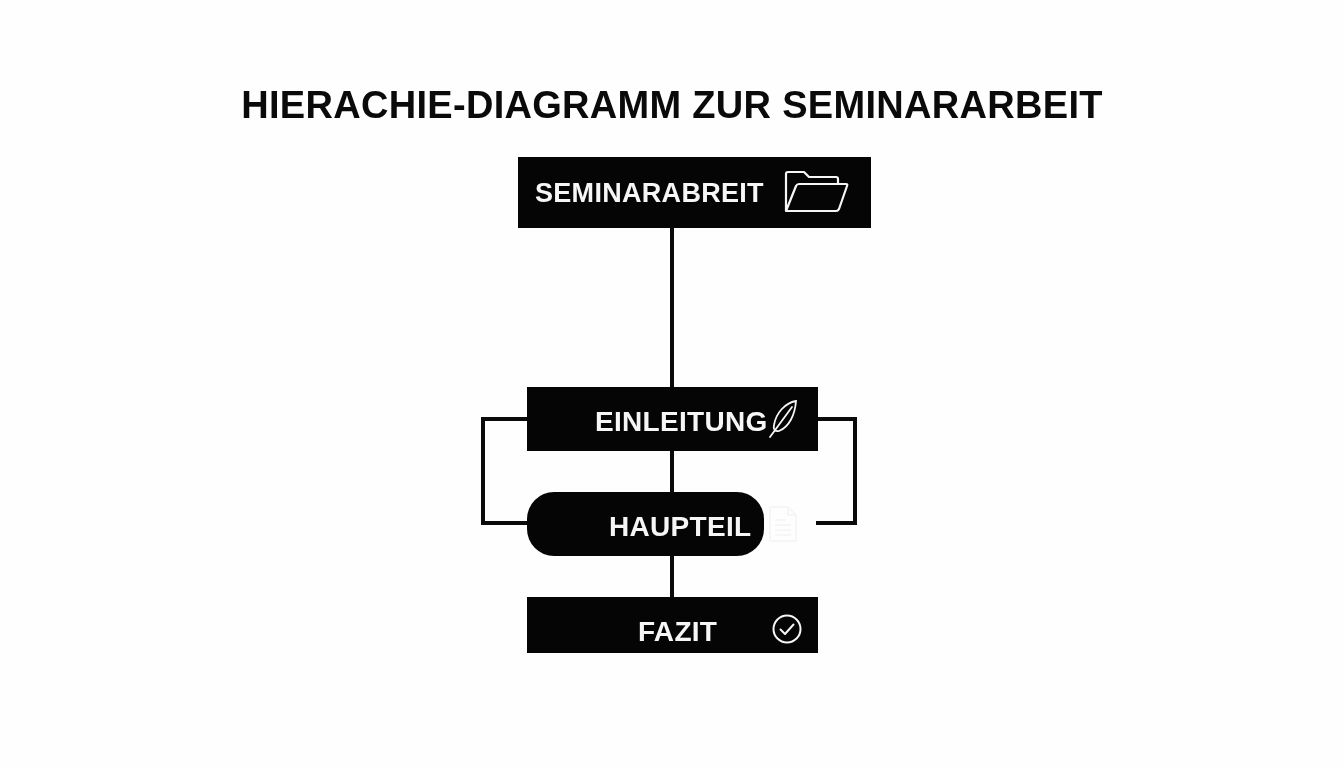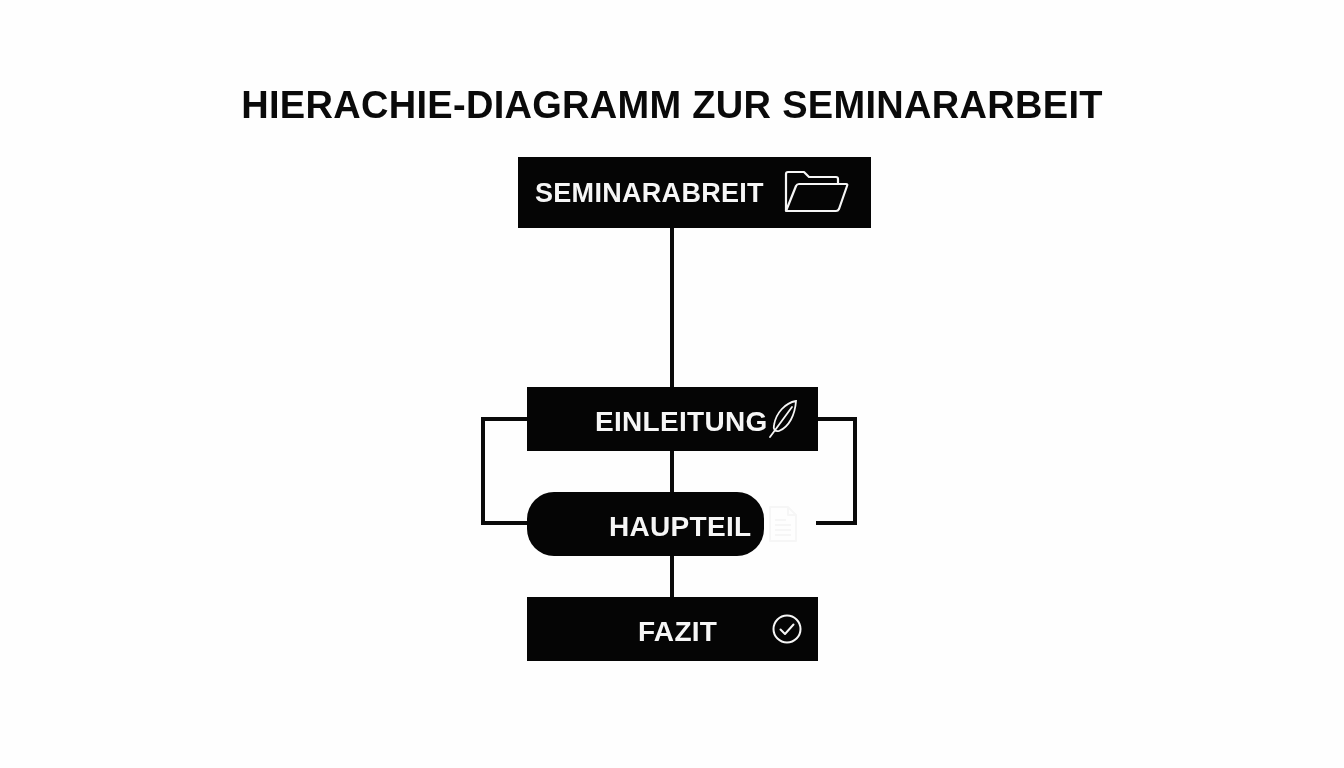--- a/index.html
+++ b/index.html
@@ -51,21 +51,21 @@
   <span class="label" style="left:82px; top:19px;">HAUPTEIL</span>
   <span class="icon" style="left:240px; top:13px;">
     <svg width="32" height="38" viewBox="0 0 32 38" fill="none" stroke="#f6f6f6" stroke-width="2" stroke-linejoin="round">
       <path d="M3 2 H21 L29 10 V36 H3 Z"></path>
       <path d="M21 2 V10 H29"></path>
       <path d="M8 15 H19 M8 20 H24 M8 25 H24 M8 30 H24"></path>
     </svg>
   </span>
 </div>
 
-<div class="node" style="left:527px; top:597px; width:291px; height:64px;padding-left:48px;">
+<div class="node" style="left:527px; top:597px; width:291px; height:56px;padding-left:48px;">
   <span class="label" style="left:111px; top:19px;">FAZIT</span>
   <span class="icon" style="left:244px; top:16px;">
     <svg width="32" height="32" viewBox="0 0 32 32" fill="none" stroke="#f6f6f6" stroke-width="2" stroke-linecap="round" stroke-linejoin="round">
       <circle cx="16" cy="16" r="13.5"></circle>
       <path d="M9.5 16.5 L14 21 L22.5 11.5"></path>
     </svg>
   </span>
 </div>
 
 </body></html>

